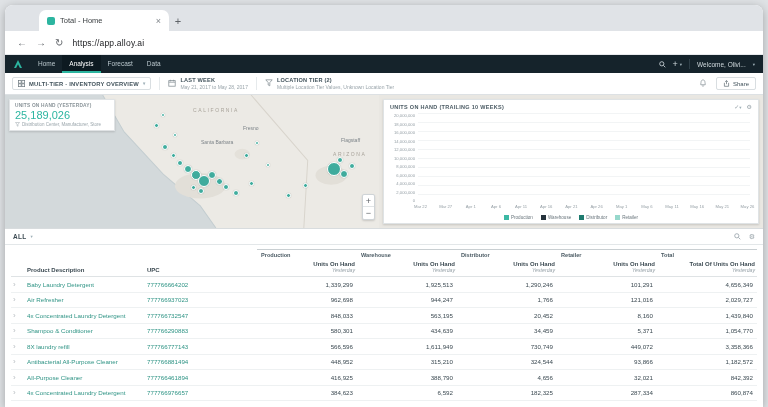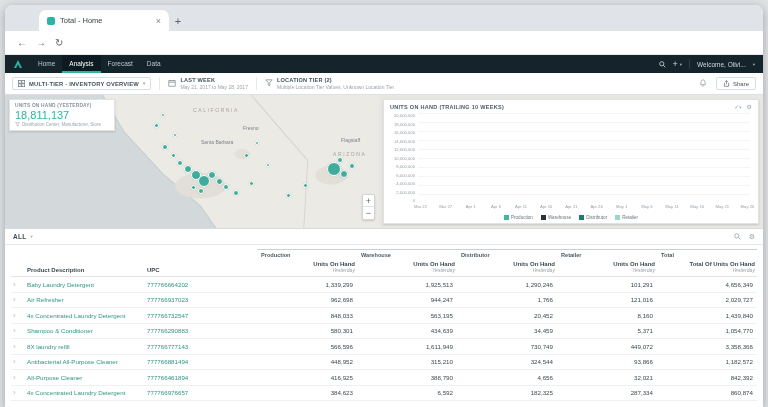--- a/index.html
+++ b/index.html
@@ -101,20 +101,21 @@
         <span class="tab-title">Total - Home</span>
         <span class="tabclose">×</span>
       </div>
       <div class="newtab">+</div>
     </div>
 
     <div class="urlbar">
       <span class="nav-btn">←</span>
       <span class="nav-btn">→</span>
       <span class="nav-btn">↻</span>
+      <div class="urlfield">https://app.alloy.ai</div>
     </div>
 
     <div class="appnav">
       <span class="logo">
         <svg width="10" height="10" viewBox="0 0 10 10">
             <path d="M1 9 L5 1 L9 9 H6.9 L5 5.2 L3.1 9 Z" fill="#2cb5a0"></path>
           </svg>
       </span>
       <nav id="nav-items" style="display:flex;">
           <span class="nav-item">Home</span>
@@ -227,21 +228,21 @@
             <div class="dot" style="left: 168px; top: 38px; width: 4px; height: 4px;"></div>
             <div class="maplabel state" style="left: 188px; top: 12px;">CALIFORNIA</div>
             <div class="maplabel state" style="left: 328px; top: 56px;">ARIZONA</div>
             <div class="maplabel city" style="left: 196px; top: 44px;">Santa Barbara</div>
             <div class="maplabel city" style="left: 238px; top: 30px;">Fresno</div>
             <div class="maplabel city" style="left: 336px; top: 42px;">Flagstaff</div>
           </div>
 
         <div class="kpi">
           <div class="kpi-title">UNITS ON HAND (YESTERDAY)</div>
-          <div class="kpi-value">18,811,137</div>
+          <div class="kpi-value">25,189,026</div>
           <div class="kpi-sub">
             <svg width="5" height="5" viewBox="0 0 10 10">
                 <path d="M1 1 H9 L6 4.5 V8.5 L4 7.5 V4.5 Z" fill="none" stroke="#9aa5ab"></path>
               </svg>
             <span>Distribution Center, Manufacturer, Store</span>
           </div>
         </div>
 
         <div class="zoomctl">
           <div class="zbtn">+</div>

